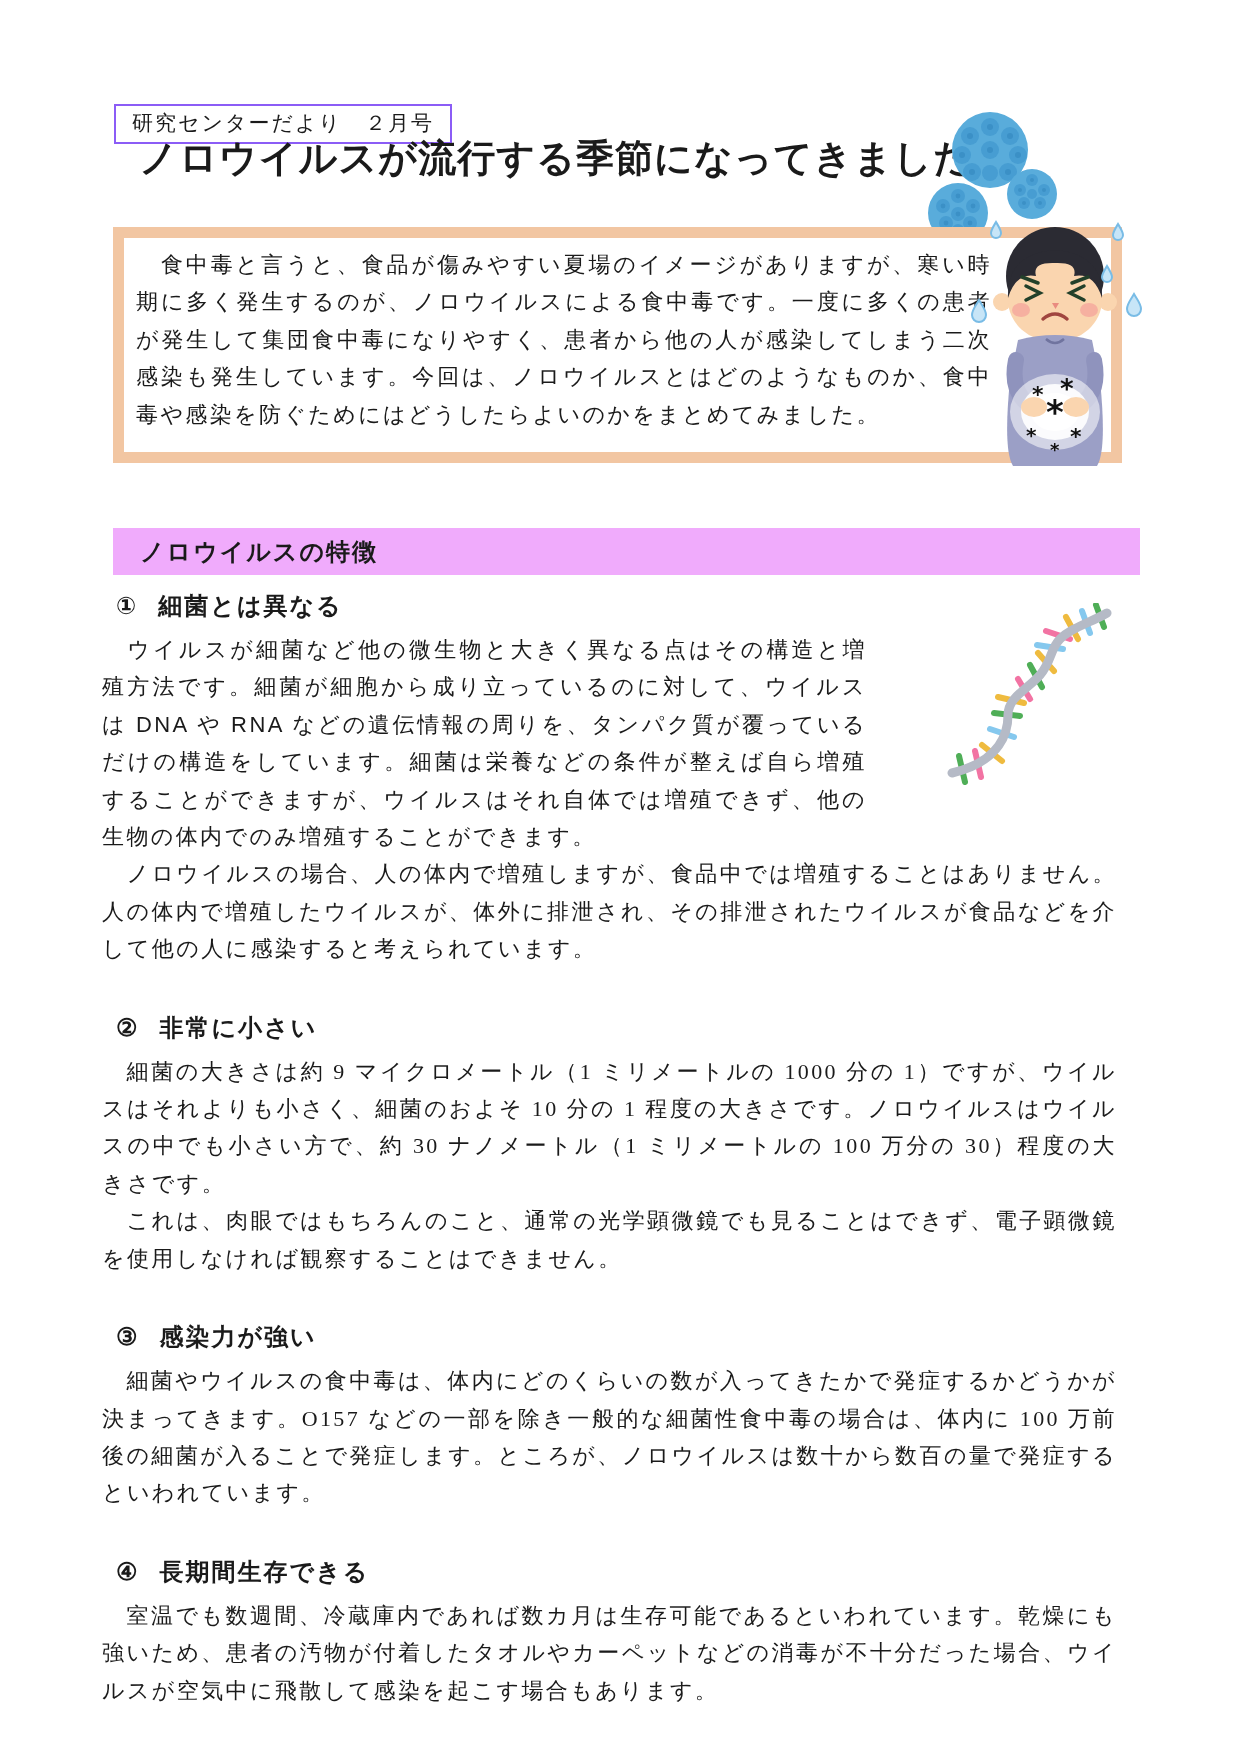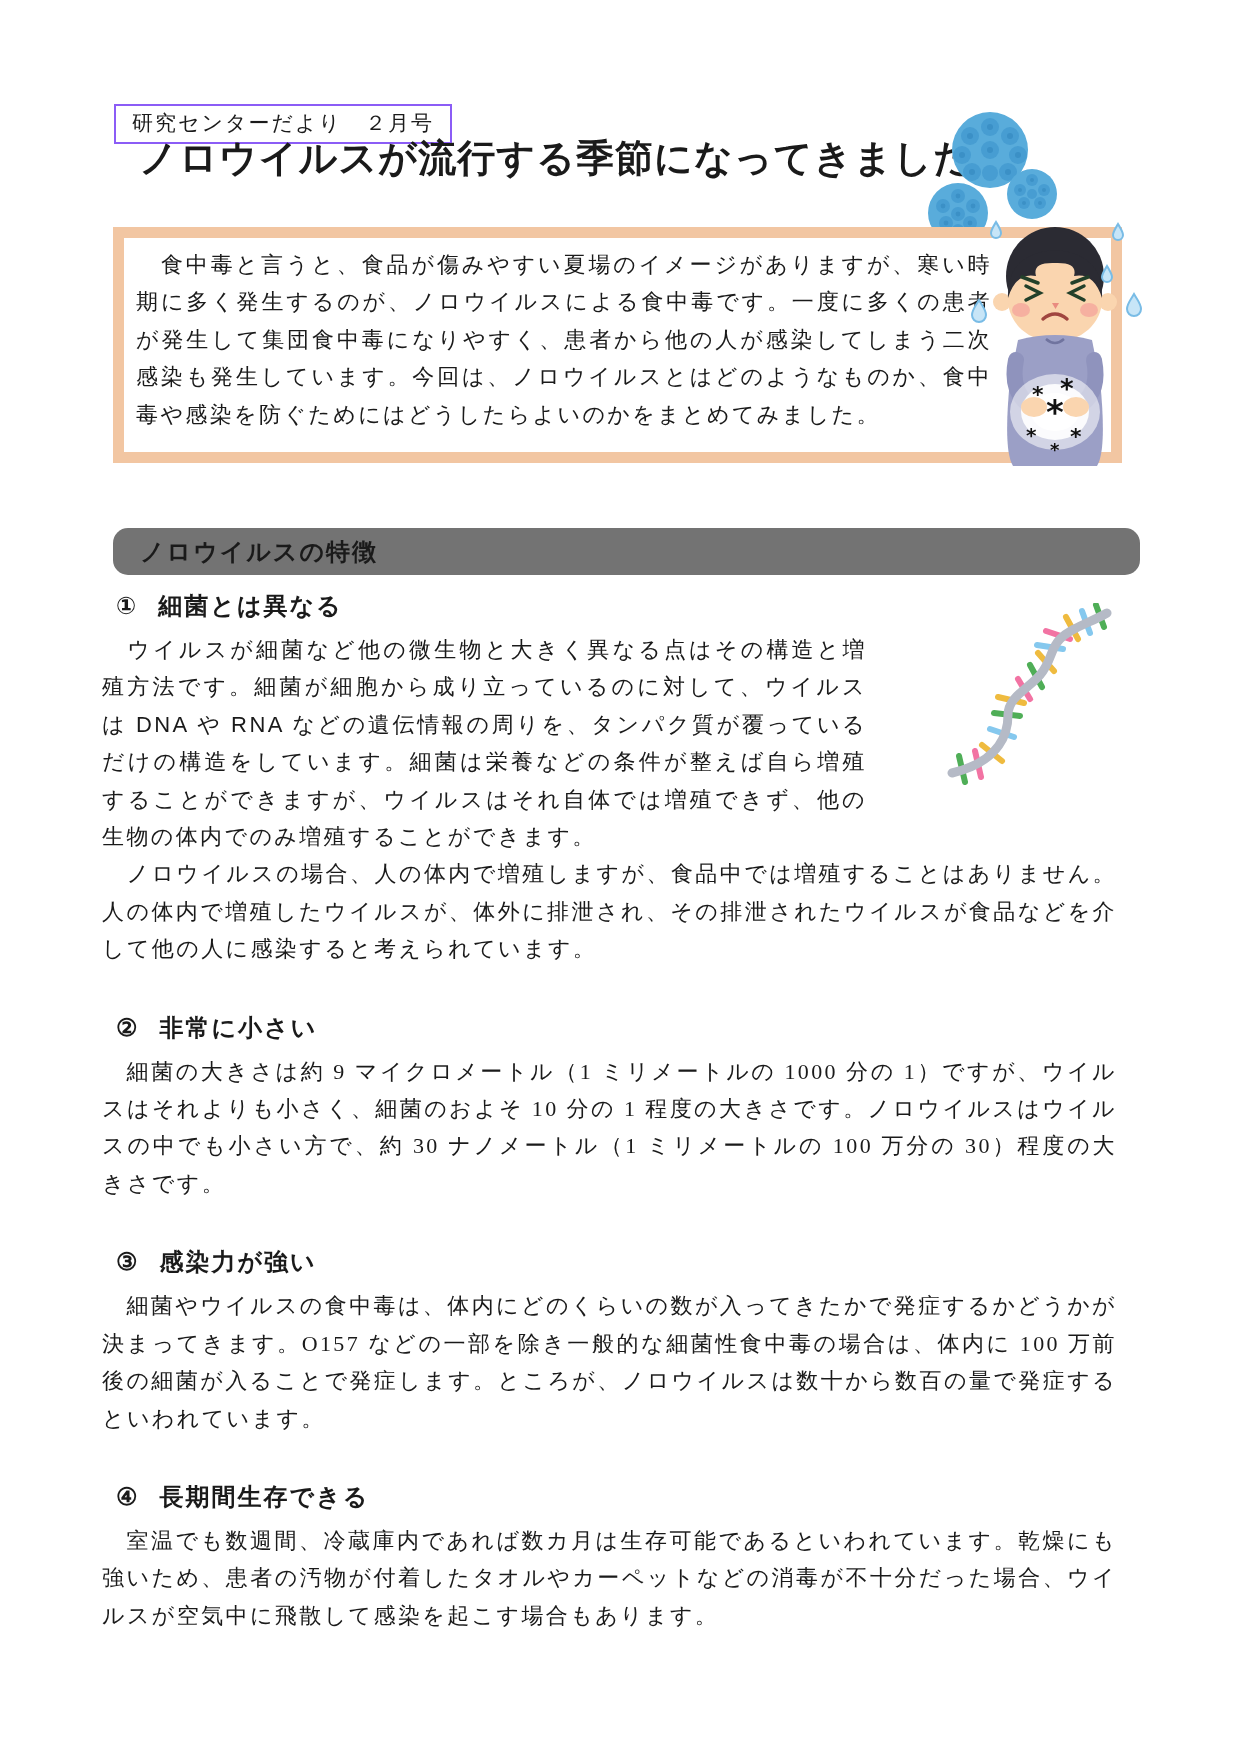--- a/index.html
+++ b/index.html
@@ -33,22 +33,21 @@
   }
   .intro-text{
     margin:8px 0 0 12px;width:856px;
     font-size:22px;line-height:37.4px;letter-spacing:2.4px;
     text-align:justify;
   }
   .boy-svg{position:absolute;left:966px;top:210px;}
   .section-bar{
     position:absolute;left:113px;top:528px;
     width:1027px;height:47px;
-    background:#737373;
-    border-radius:15px;
+    background:#f0abfc;
   }
   .section-bar-label{
     display:block;line-height:47px;padding-left:27px;
     font-size:24px;font-weight:700;letter-spacing:2px;
   }
   .content{position:absolute;left:102px;top:590px;width:1015px;}
   .subsection{margin:0;}
   .subsection + .subsection{margin-top:44px;font-family:Liberation Serif, serif;}
   .sub-heading{
     margin:0 0 9px 0;padding-left:14px;
@@ -237,20 +236,21 @@
         <p>　ノロウイルスの場合、人の体内で増殖しますが、食品中では増殖することはありません。人の体内で増殖したウイルスが、体外に排泄され、その排泄されたウイルスが食品などを介して他の人に感染すると考えられています。</p>
       </div>
     </div>
 
     <div class="subsection">
       <h2 class="sub-heading">
         <span class="num">②</span><span>非常に小さい</span>
       </h2>
       <div class="sub-body">
         <p>　細菌の大きさは約 9 マイクロメートル（1 ミリメートルの 1000 分の 1）ですが、ウイルスはそれよりも小さく、細菌のおよそ 10 分の 1 程度の大きさです。ノロウイルスはウイルスの中でも小さい方で、約 30 ナノメートル（1 ミリメートルの 100 万分の 30）程度の大きさです。</p>
+        <p>　これは、肉眼ではもちろんのこと、通常の光学顕微鏡でも見ることはできず、電子顕微鏡を使用しなければ観察することはできません。</p>
       </div>
     </div>
 
     <div class="subsection">
       <h2 class="sub-heading">
         <span class="num">③</span><span>感染力が強い</span>
       </h2>
       <div class="sub-body">
         <p>　細菌やウイルスの食中毒は、体内にどのくらいの数が入ってきたかで発症するかどうかが決まってきます。O157 などの一部を除き一般的な細菌性食中毒の場合は、体内に 100 万前後の細菌が入ることで発症します。ところが、ノロウイルスは数十から数百の量で発症するといわれています。</p>
       </div>

